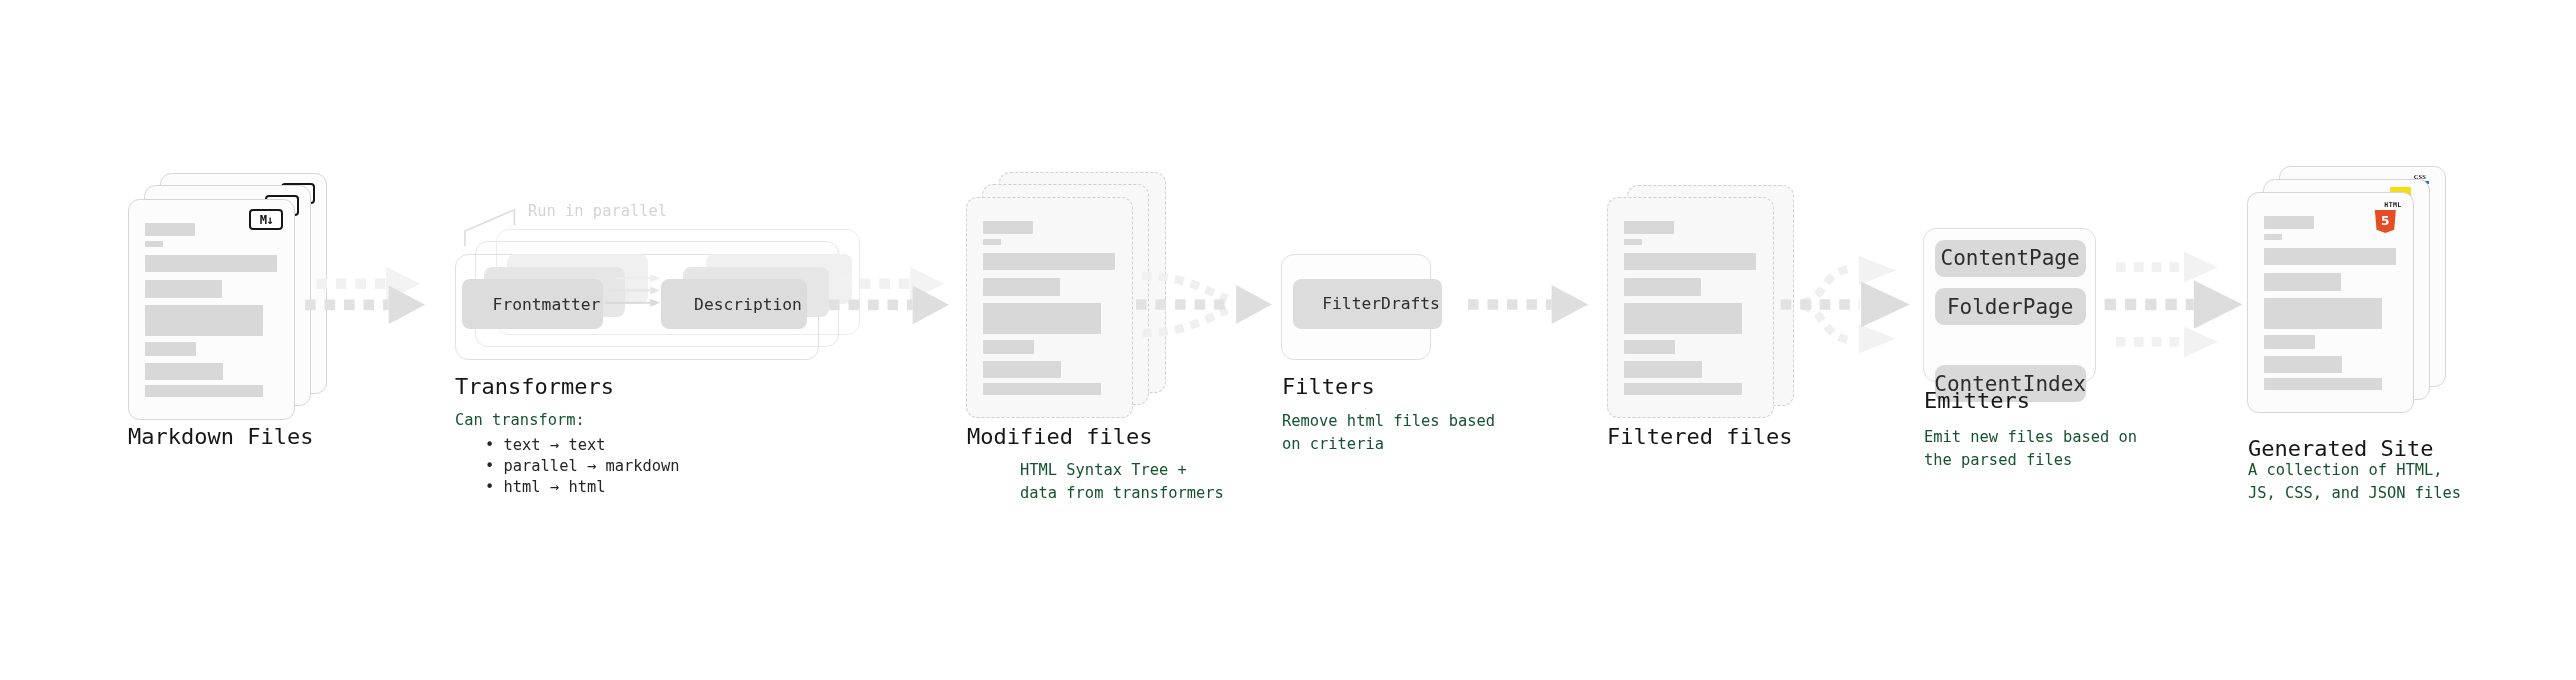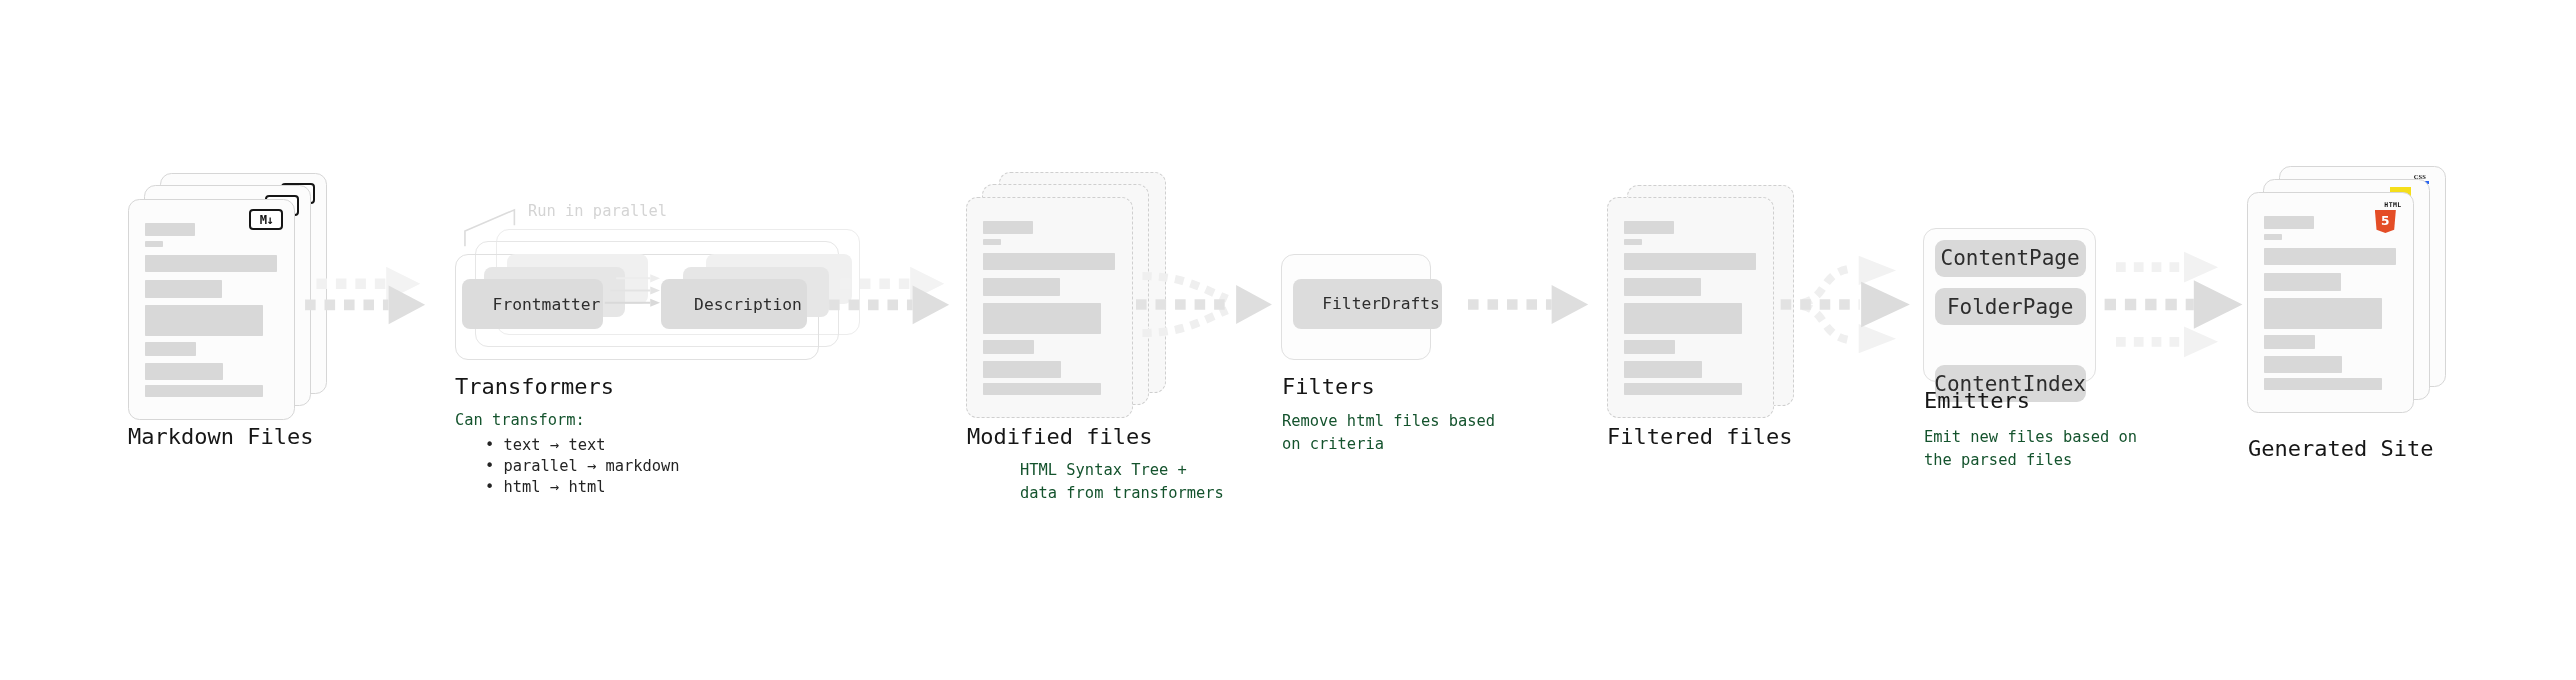--- a/index.html
+++ b/index.html
@@ -238,15 +238,19 @@
         <div class="bar b1"></div>
         <div class="bar b2"></div>
         <div class="bar b3"></div>
         <div class="bar b4"></div>
         <div class="bar b5"></div>
         <div class="bar b6"></div>
         <div class="bar b7"></div>
       </div>
   </div>
   <div class="title" style="left:2248px; top:436px;">Generated Site</div>
+  <div class="sub" style="left:2248px; top:459px;">
+    <div>A collection of HTML,</div>
+    <div>JS, CSS, and JSON files</div>
+  </div>
 
 </div>
 
 
 </body></html>

